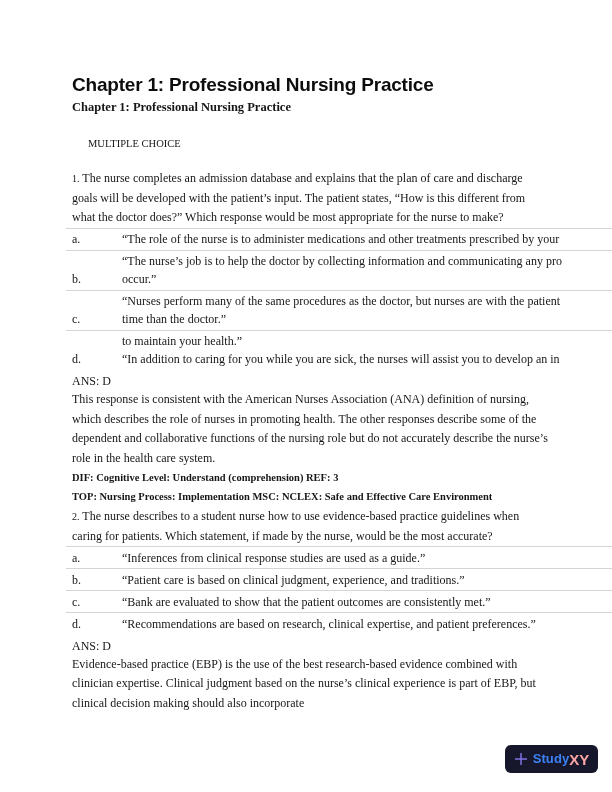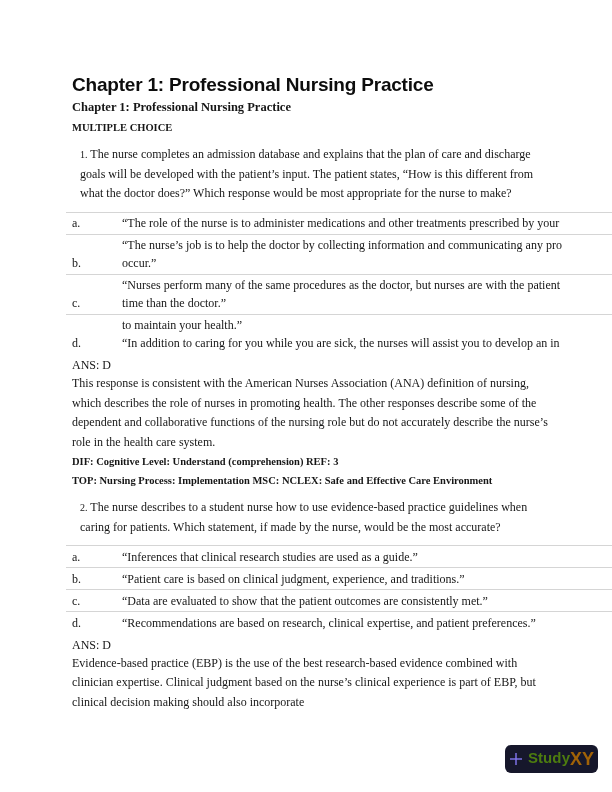--- a/index.html
+++ b/index.html
@@ -23,27 +23,27 @@
     margin: 74px 0 0 0;
     color: #0d0d0d;
   }
   .sub-header {
     font-weight: 700;
     font-size: 12.5px;
     line-height: 19.5px;
     margin: 3px 0 0 0;
   }
   .sub-header2 { font-weight: 700; font-size: 12.5px; line-height: 19.5px; margin: 0; }
-  .section-label { font-weight: 700; font-size: 10.5px; line-height: 19.5px; margin: 0; }
+  .section-label { font-weight: 400; font-size: 10.5px; line-height: 19.5px; margin: 16px; }
 
   .qpara {
     font-size: 12px;
     line-height: 19.5px;
     width: 478px;
-    margin: 8px;
+    margin: 0;
   }
   .qnum { font-size: 10px; }
 
   .opt-table {
     margin-left: -6px;   
     width: 546px;        
   }
   .opt-row {
     display: flex;
     border-top: 1px solid #d5d5d5;
@@ -79,22 +79,22 @@
     width: 93px;
     height: 28px;
     background: #16172b;
     border-radius: 6px;
     display: flex;
     align-items: center;
     justify-content: center;
     gap: 5px;
     font-family: "Liberation Sans", sans-serif;
   }
-  .brand-name { color: #4d7c0f; font-weight: 700; font-size: 15px; letter-spacing: 0.1px; }
-  .brand-suffix { color: #a16207; font-weight: 700; font-size: 18px; }
+  .brand-name { color: #3b82f6; font-weight: 700; font-size: 13px; letter-spacing: 0.1px; }
+  .brand-suffix { color: #fca5a5; font-weight: 700; font-size: 15px; }
   .plus-icon { display: block; }
 </style>
 </head>
 <body>
 
 <div class="page">
   <div class="content">
     <h1 class="main-title">Chapter 1: Professional Nursing Practice</h1>
     <p class="sub-header">Chapter 1: Professional Nursing Practice</p>
     <p class="section-label">MULTIPLE CHOICE</p>
@@ -134,33 +134,33 @@
           <p class="rationale">This response is consistent with the American Nurses Association (ANA) definition of nursing, which describes the role of nurses in promoting health. The other responses describe some of the dependent and collaborative functions of the nursing role but do not accurately describe the nurse’s role in the health care system.</p>
           <p class="meta-line">DIF: Cognitive Level: Understand (comprehension) REF: 3</p>
           <p class="meta-line">TOP: Nursing Process: Implementation MSC: NCLEX: Safe and Effective Care Environment</p>
         </div>
         <div class="q-block">
           <p class="qpara"><span class="qnum">2.</span> <span>The nurse describes to a student nurse how to use evidence-based practice guidelines when caring for patients. Which statement, if made by the nurse, would be the most accurate?</span></p>
           <div class="opt-table">
             <div class="opt-row">
               <div class="opt-letter">a.</div>
               <div class="opt-text">
-                <div class="opt-line">“Inferences that clinical research studies are used as a guide.”</div>
+                <div class="opt-line">“Inferences from clinical response studies are used as a guide.”</div>
               </div>
             </div>
             <div class="opt-row">
               <div class="opt-letter">b.</div>
               <div class="opt-text">
                 <div class="opt-line">“Patient care is based on clinical judgment, experience, and traditions.”</div>
               </div>
             </div>
             <div class="opt-row">
               <div class="opt-letter">c.</div>
               <div class="opt-text">
-                <div class="opt-line">“Data are evaluated to show that the patient outcomes are consistently met.”</div>
+                <div class="opt-line">“Bank are evaluated to show that the patient outcomes are consistently met.”</div>
               </div>
             </div>
             <div class="opt-row">
               <div class="opt-letter">d.</div>
               <div class="opt-text">
                 <div class="opt-line">“Recommendations are based on research, clinical expertise, and patient preferences.”</div>
               </div>
             </div>
           </div>
           <p class="ans-line">ANS: D</p>

